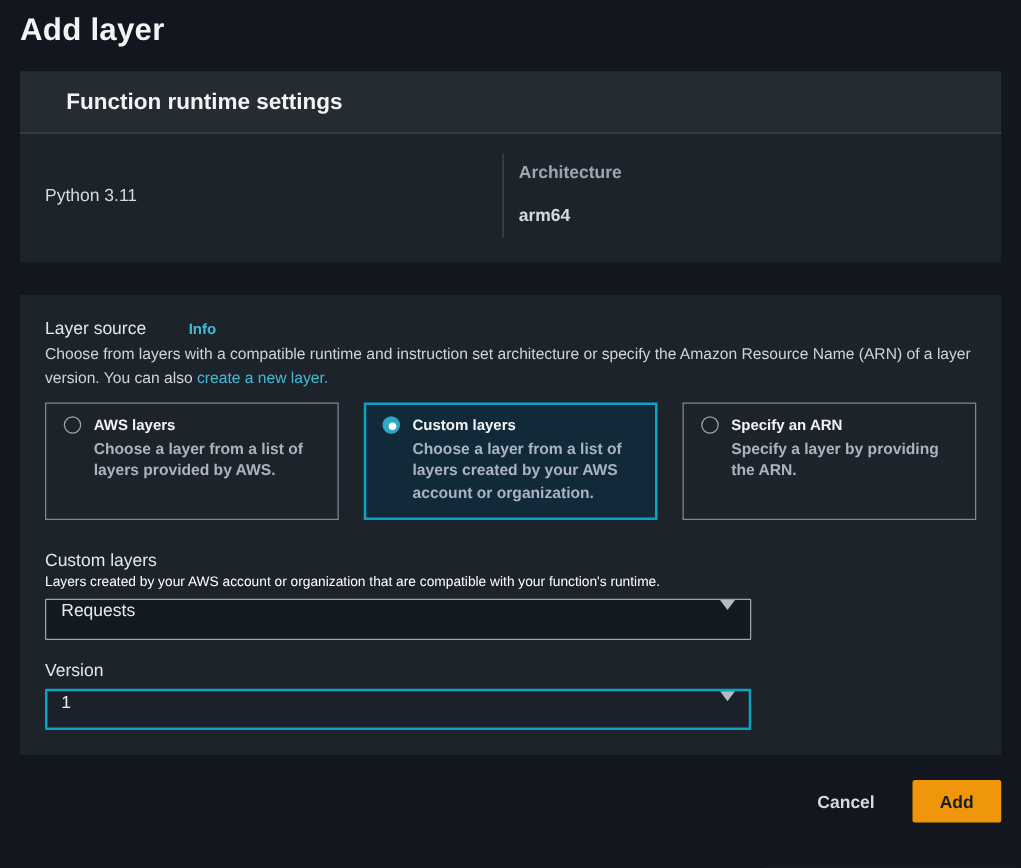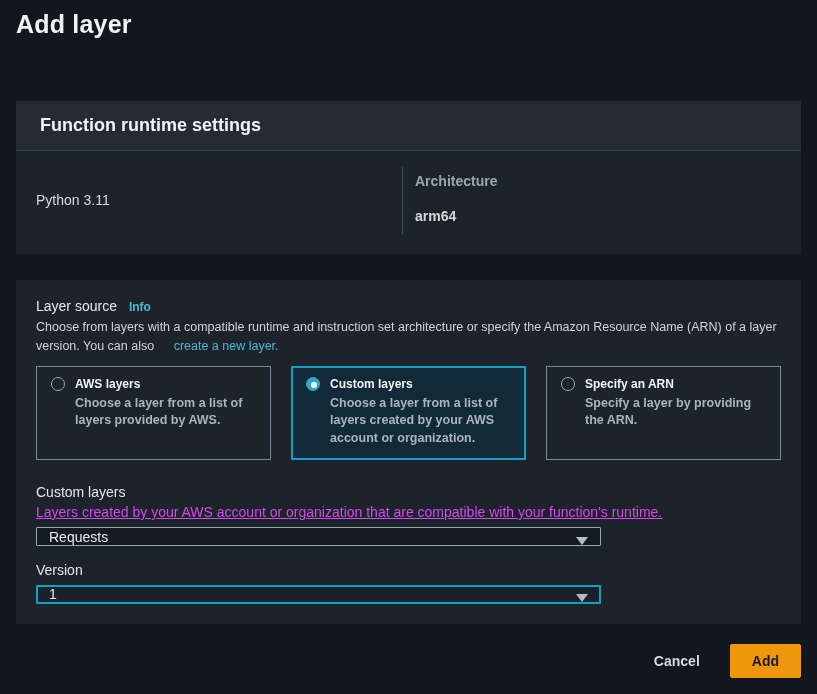--- a/index.html
+++ b/index.html
@@ -20,60 +20,59 @@
     letter-spacing: 0.2px;
   }
 
   .panel {
     background: #1d232b;
     border-radius: 0;
   }
   .panel-header {
     background: #252b33;
     border-bottom: 1px solid #3e4653;
-    padding: 14px 24px;
-    margin-top: 44px;
+    padding: 14px 37px;
   }
   .panel-header h2 {
     font-size: 18px;
     font-weight: 700;
     color: #f2f3f3;
   }
   .panel-body { padding: 16px 20px 20px 20px; }
 
   .panel-runtime { margin-bottom: 26px; }
 
   .kv-columns { display: flex; }
   .kv-col { flex: 1 1 0; padding: 6px 0 10px 0; }
   .kv-col + .kv-col {
     border-left: 1px solid #414b58;
     padding-left: 12px;
     font-weight: bold;
   }
   .kv-label { font-size: 14px; color: #9ba7b0; }
   .kv-value { font-size: 14px; color: #d5dbdb; margin-top: 19px; }
 
-  .field-title-row { display: flex; align-items: baseline; margin-top: 2px; }
+  .field-title-row { display: flex; align-items: baseline; margin-top: 2px; gap: 22px; }
   .field-title { font-size: 14px; color: #e3e8e8; }
   .info-link {
     font-size: 12px;
     font-weight: 700;
     color: #44b9d6;
     margin-left: 12px;
     text-decoration: none;
     cursor: pointer;
   }
   .field-desc {
     font-size: 12.5px;
     color: #cfd5d5;
     line-height: 1.5;
     margin-top: 4px;
     max-width: 760px;
   }
-  .text-link { color: #44b9d6; text-decoration: none; cursor: pointer; margin-left: 16px; }
+  .text-link { color: #44b9d6; text-decoration: none; cursor: pointer; }
 
   .cards-row { display: flex; gap: 20px; margin-top: 10px; margin-bottom: 24px; }
   .option-card {
     flex: 1 1 0;
     border: 1px solid #7d8998;
     background: transparent;
     padding: 10px 14px 12px 14px;
     min-height: 88px;
     cursor: pointer;
   }
@@ -109,29 +108,29 @@
     font-size: 12.5px;
     color: #a9b4be;
     line-height: 1.4;
     margin-top: 4px;
     margin-left: 24px;
     font-weight: 600;
   }
 
   .form-field { margin-top: 2px; }
   .form-label { font-size: 14px; color: #e3e8e8; }
-  .form-hint { font-size: 14px; color: #d946ef; margin-top: 4px; text-decoration: underline; }
+  .form-hint { font-size: 11px; color: #ffffff; margin-top: 4px; }
   .select-box {
     width: 565px;
-    height: 19px;
+    height: 33px;
     background: #141a22;
     border: 1px solid #99a5ad;
     border-radius: 1px;
     display: flex;
-    align-items: flex-end;
+    align-items: flex-start;
     justify-content: space-between;
     padding: 0 12px;
     margin-top: 7px;
     cursor: pointer;
   }
   .select-box.focused {
     border: 2px solid #0aa3c2;
     background: #1a212b;
     padding: 0 11px;
   }

